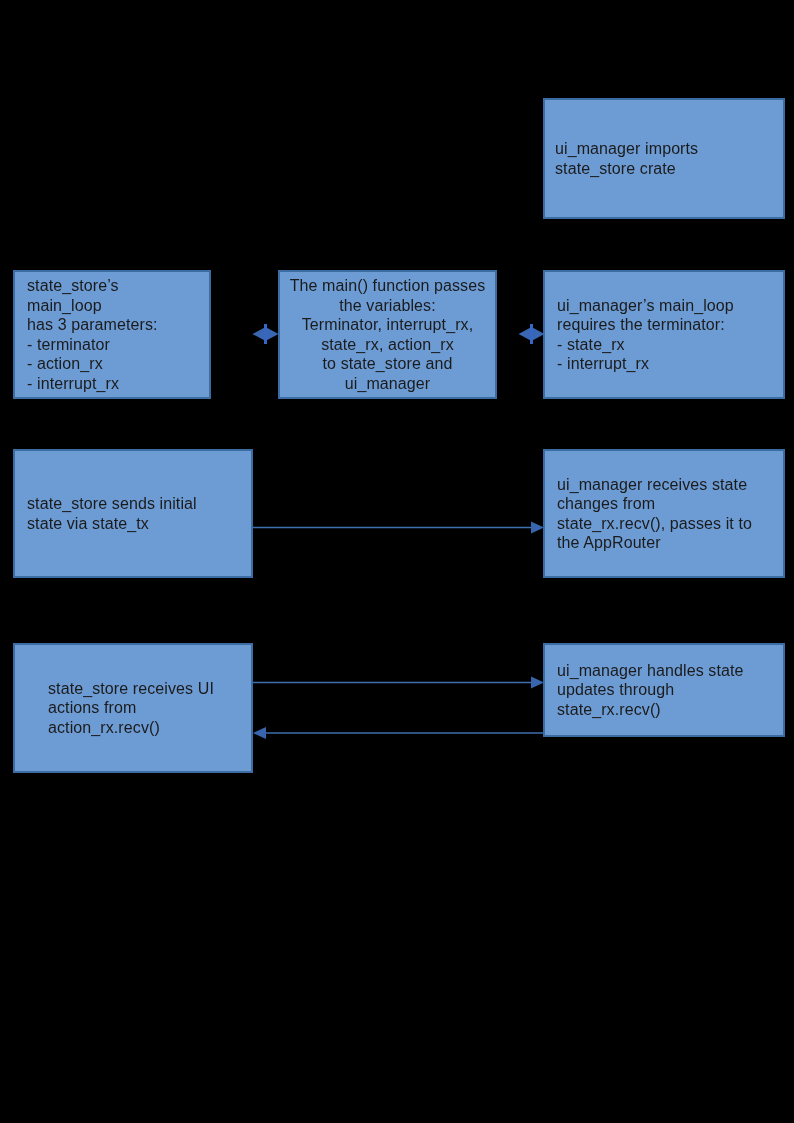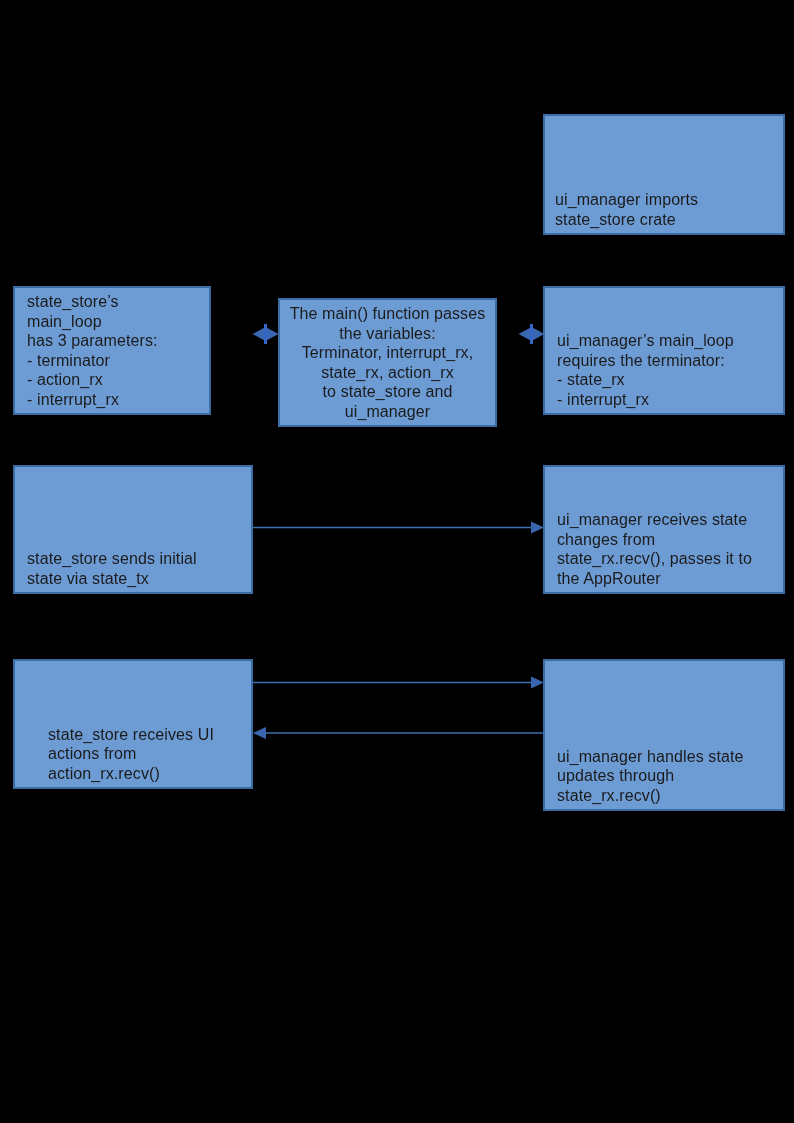--- a/index.html
+++ b/index.html
@@ -14,45 +14,44 @@
     width: 794px;
     height: 1123px;
     background: var(--background, #000);
   }
   .box {
     position: absolute;
     background: var(--box-fill, #6d9cd5);
     border: 2px solid var(--box-border, #3c6ca4);
     display: flex;
     flex-direction: column;
-    justify-content: flex-end;
+    justify-content: center;
     align-items: flex-start;
     padding: 4px 12px;
-    margin-top: 16px;
   }
   .box.centered {
     align-items: center;
     text-align: center;
     padding: 4px 4px;
   }
   .box-text {
     white-space: pre-line;
     color: var(--text, #1b1b1b);
     font-size: 16px;
     line-height: 19.5px;
     letter-spacing: 0.1px;
   }
   #box-imports       { left: 543px; top:  98px; width: 242px; height: 121px; padding-left: 10px; }
   #box-params        { left:  13px; top: 270px; width: 198px; height: 129px; }
-  #box-main          { left: 278px; top: 282px; width: 219px; height: 129px; }
+  #box-main          { left: 278px; top: 270px; width: 219px; height: 129px; }
   #box-requires      { left: 543px; top: 270px; width: 242px; height: 129px; }
   #box-sends         { left:  13px; top: 449px; width: 240px; height: 129px; }
   #box-receives-state{ left: 543px; top: 449px; width: 242px; height: 129px; }
   #box-receives-ui   { left:  13px; top: 643px; width: 240px; height: 130px; padding-left: 33px; }
-  #box-handles       { left: 543px; top: 643px; width: 242px; height: 152px; }
+  #box-handles       { left: 543px; top: 643px; width: 242px; height: 94px; }
   #arrow-layer {
     position: absolute;
     left: 0; top: 0;
     width: 794px; height: 1123px;
     pointer-events: none;
   }
 </style>
 </head>
 <body>
 

